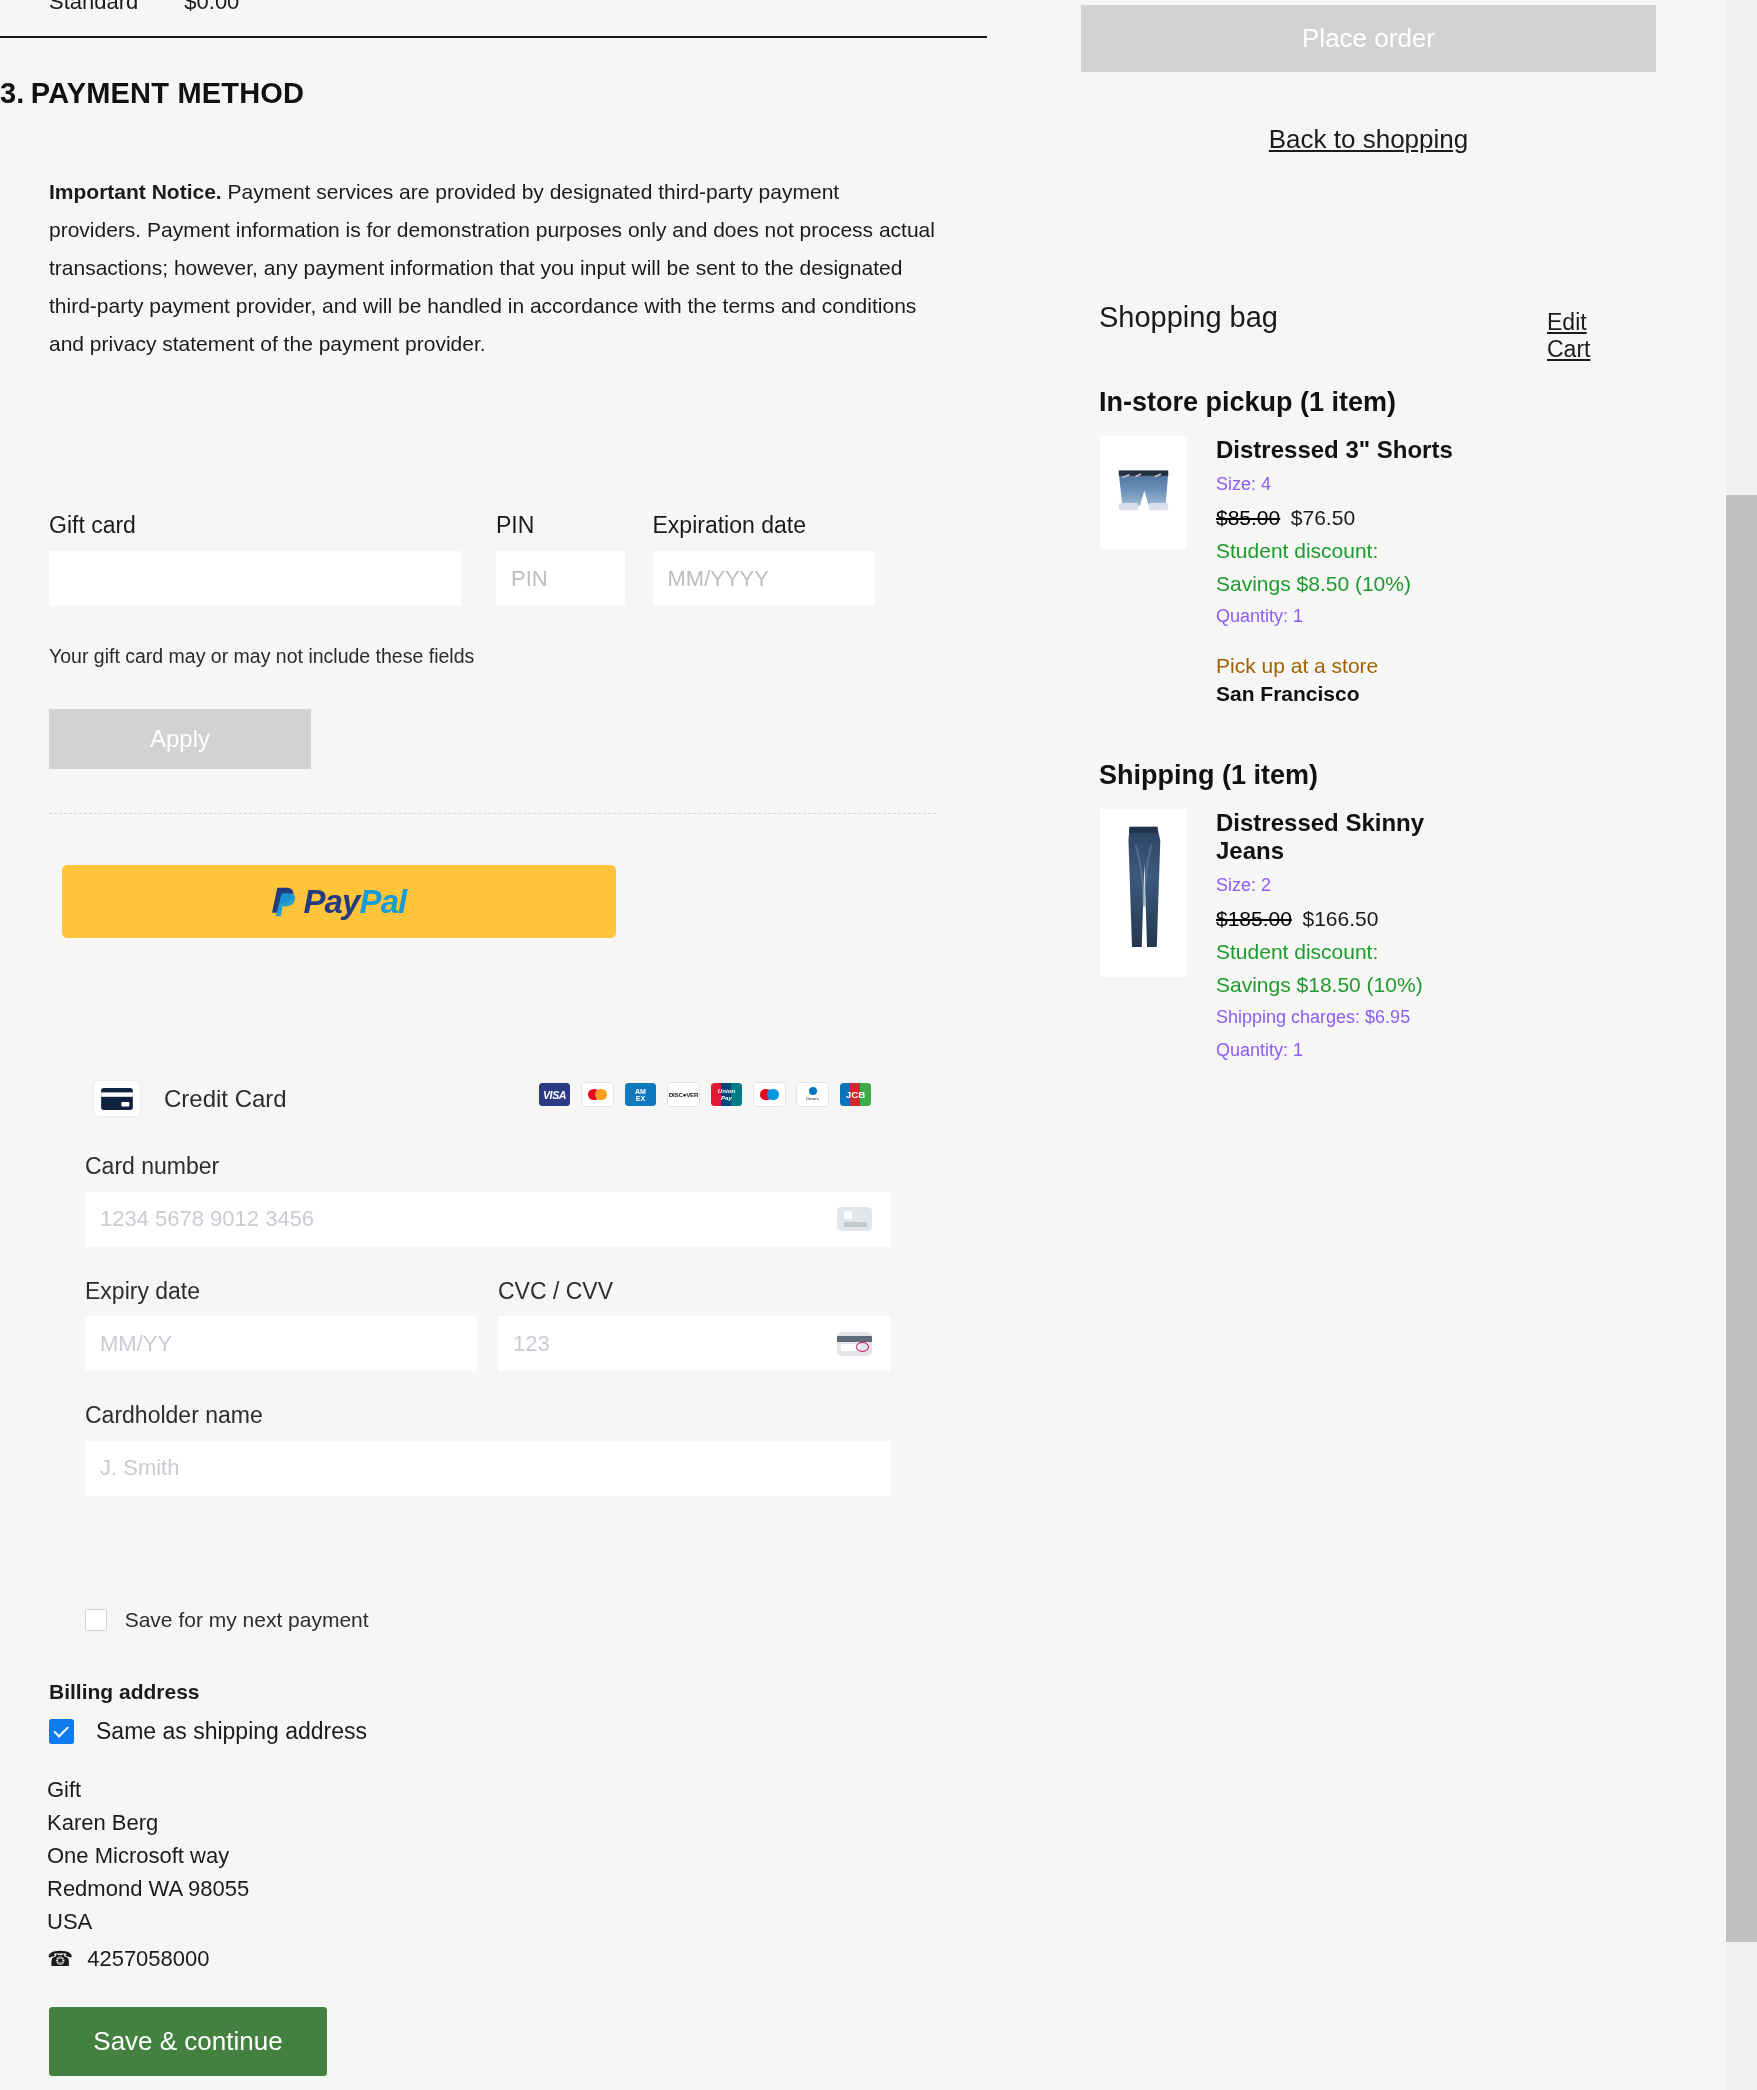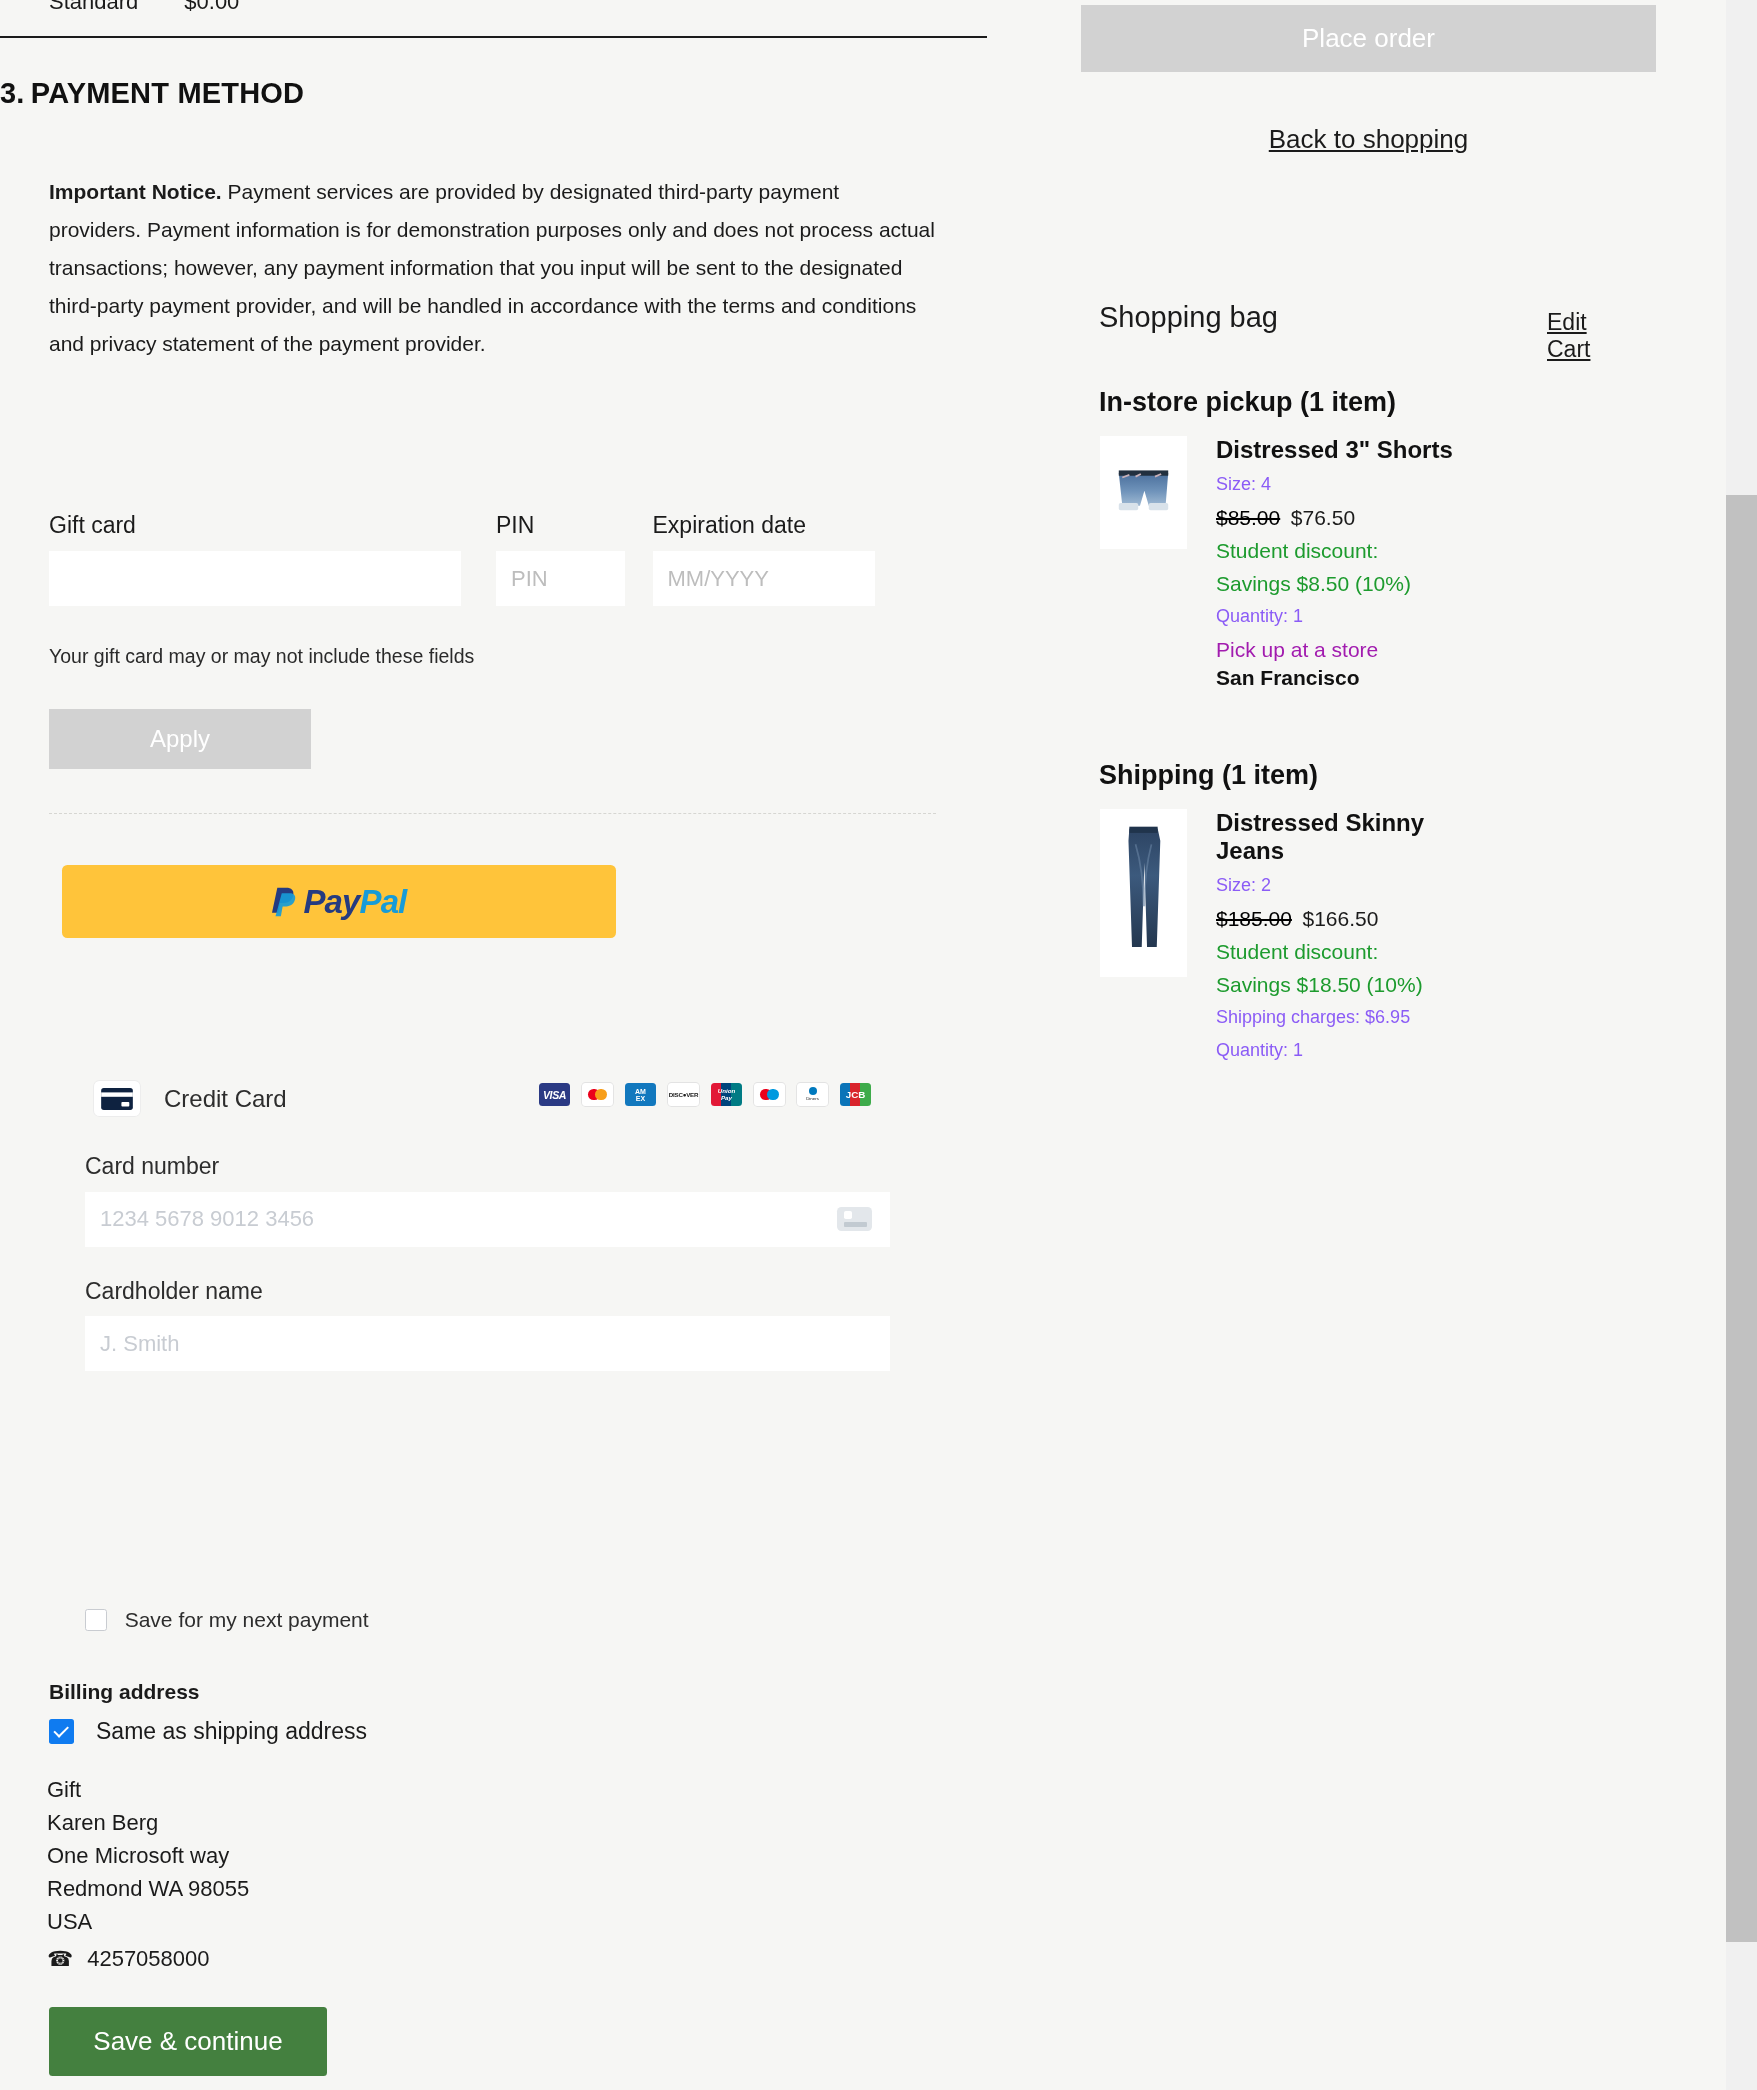--- a/index.html
+++ b/index.html
@@ -206,21 +206,21 @@
   }
   .thumb.h1 { height: 113px; }
   .thumb.h2 { height: 168px; }
   .it-body { margin-left: 29px; }
   .it-name { font-size: 24px; font-weight: bold; color: #111; margin-bottom: 4.4px; }
   .it-line { font-size: 18px; color: #8b5cf6; line-height: 33px; }
   .it-price-row { font-size: 21px; line-height: 33px; }
   .it-old { text-decoration: line-through; color: #000000; margin-right: 10.6px; }
   .it-new { color: #1b1b1b; }
   .it-disc { font-size: 21px; line-height: 33px; color: #1d9b2e; max-width: 301px; }
-  .it-pickup { font-size: 21px; line-height: 33px; color: #a21caf; }
+  .it-pickup { font-size: 21px; line-height: 33px; color: #a16207; margin-top: 16px; }
   .it-store { font-size: 21px; font-weight: bold; color: #111; }
 
   
   .sb-track { position: absolute; left: 1726px; top: 0; width: 31px; height: 2091px; background: #f0f0f0; }
   .sb-thumb { position: absolute; left: 1726px; top: 495px; width: 31px; height: 1447px; background: #c1c1c1; }
   .page-right-edge { position: absolute; left: 1666px; top: 0; width: 60px; height: 2091px; background: #f6f6f4; }
 </style>
 </head>
 <body>
 
@@ -317,20 +317,40 @@
         <div class="cc-lab">Card number</div>
         <div class="cc-inp-wrap w-full">
           <input class="cc-inp" type="text" placeholder="1234 5678 9012 3456" style="">
           <span class="icon-card-grey">
             <span class="chip"></span>
               <span class="bar"></span>
           </span>
         </div>
       </div>
 
+      <div class="row2">
+        <div>
+          <div class="cc-lab">Expiry date</div>
+          <div class="cc-inp-wrap w-half">
+            <input class="cc-inp" type="text" placeholder="MM/YY" style="">
+          </div>
+        </div>
+        <div class="spacer"></div>
+        <div>
+          <div class="cc-lab">CVC / CVV</div>
+          <div class="cc-inp-wrap w-half">
+            <input class="cc-inp" type="text" placeholder="123" style="">
+            <span class="icon-card-cvc">
+              <span class="stripe"></span>
+                <span class="sig"></span>
+                <span class="oval"></span>
+            </span>
+          </div>
+        </div>
+      </div>
 
       <div class="row3">
         <div class="cc-lab">Cardholder name</div>
         <div class="cc-inp-wrap w-full">
           <input class="cc-inp" type="text" placeholder="J. Smith" style="">
         </div>
       </div>
     </div>
 
     <div class="save-next">

